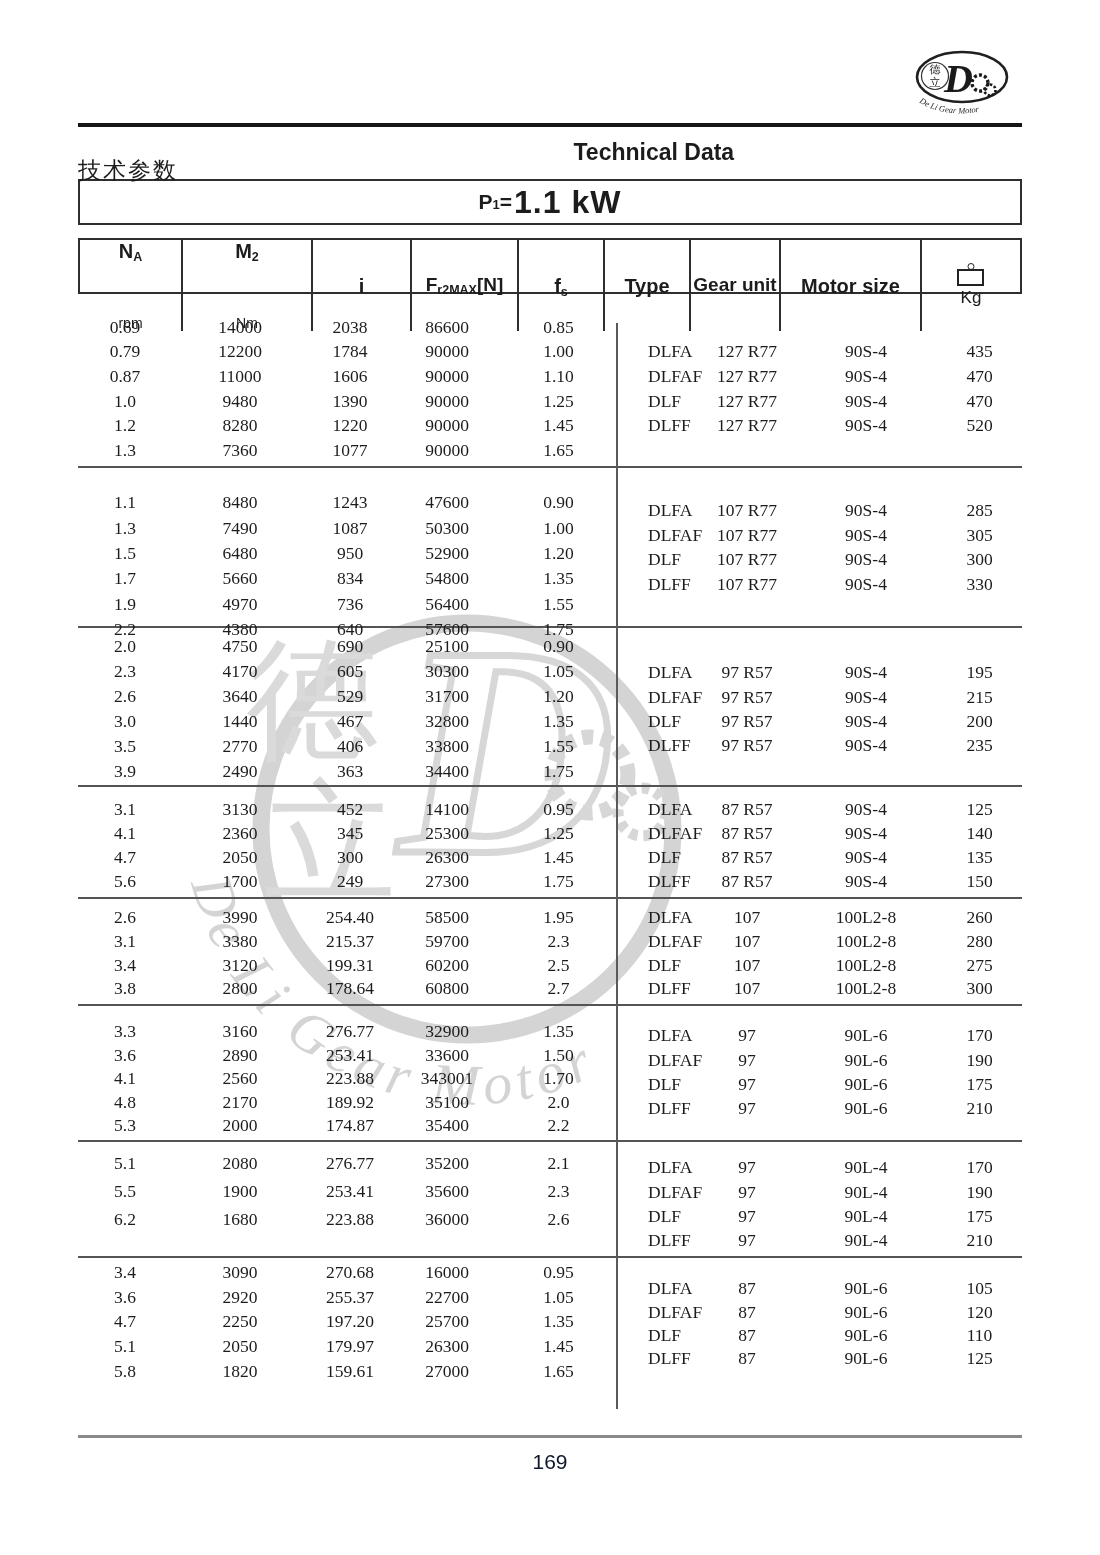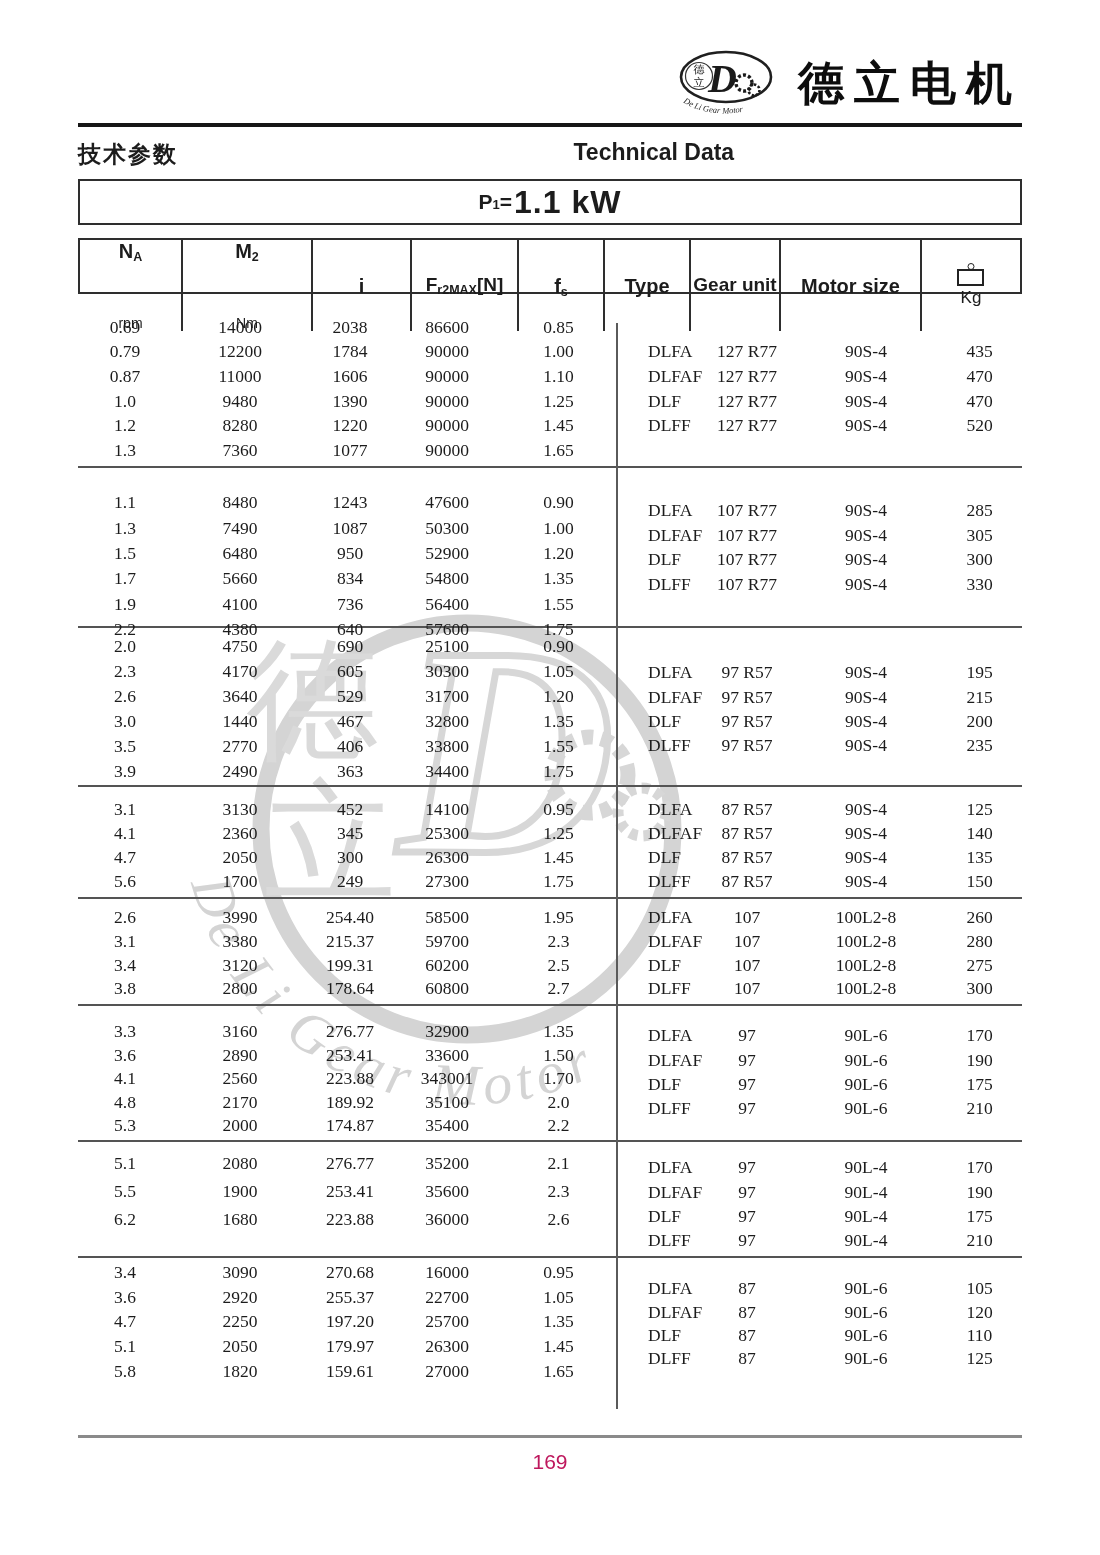--- a/index.html
+++ b/index.html
@@ -13,21 +13,21 @@
   
   .watermark { position:absolute; left:0; top:0; z-index:1; pointer-events:none; }
 
   
   .logo-row { margin-top:48px; height:72px; display:flex; justify-content:flex-end; align-items:center; gap:12px; }
   .brand-cn { font-size:46px; font-weight:bold; letter-spacing:10px; color:#0d0d0d;
               font-family:"Liberation Serif", serif; white-space:nowrap; }
   .top-rule { height:4px; background:#161616; margin-top:3px; }
 
   .section-titles { position:relative; height:52px; }
-  .title-cn { position:absolute; left:0; top:12px; font-size:23px; font-weight:bold; letter-spacing:2px; }
+  .title-cn { position:absolute; left:0; top:28px; font-size:23px; font-weight:normal; letter-spacing:2px; }
   .title-en { position:absolute; left:61%; top:12px; transform:translateX(-50%); font-size:23px; font-weight:bold; }
 
   
   .power-box { height:46px; border:2px solid #2e2e2e; display:flex; align-items:center; justify-content:center; }
   .power-box .p-small { font-size:21px; font-weight:bold; }
   .power-box sub { font-size:13px; font-weight:bold; position:relative; bottom:-2px; }
   .power-box .p-big { font-size:32px; font-weight:bold; letter-spacing:1px; margin-left:2px; }
 
   
   .thead { margin-top:13px; height:56px; border:2px solid #2e2e2e; display:grid;
@@ -52,21 +52,21 @@
   .bleft { width:537px; }
   .bright { flex:1; }
   .lrow { display:grid; grid-template-columns:94px 136px 84px 110px 113px; align-items:center; }
   .rrow { display:grid; grid-template-columns:86px 92px 146px 81px; align-items:center; }
   .lc { text-align:center; font-size:17.5px; }
   .rc { text-align:center; font-size:17.5px; }
   .rc.c0 { text-align:left; padding-left:33px; }
 
   
   .bottom-rule { height:3px; background:#8a8a8a; }
-  .page-number { text-align:center; font-size:21px; margin-top:12px; color:#be185d; }
+  .page-number { text-align:center; font-size:21px; margin-top:12px; color:#0f172a; }
 
   .cjk { font-family:"Liberation Sans", sans-serif; }
 </style>
 </head>
 <body>
 
 <div class="page">
 
   <svg class="watermark" width="1100" height="1555" viewBox="0 0 1100 1555">
     <circle cx="467" cy="829" r="206" fill="none" stroke="#d4d4d4" stroke-width="17"></circle>
@@ -94,21 +94,20 @@
         <text x="40" y="44" font-size="40" font-weight="bold" font-style="italic" font-family="Liberation Serif, serif" fill="#1a1a1a">D</text>
         <circle cx="76" cy="35" r="8" fill="none" stroke="#1a1a1a" stroke-width="3.4" stroke-dasharray="3 2.2"></circle>
         <circle cx="86" cy="42" r="5.5" fill="none" stroke="#1a1a1a" stroke-width="2.6" stroke-dasharray="2.4 1.8"></circle>
         <defs>
             <path id="logo-arc" d="M 12 52 A 54 30 0 0 0 106 48" fill="none"></path>
           </defs>
         <text font-size="8.5" font-style="italic" font-family="Liberation Serif, serif" fill="#2a2a2a">
           <textPath href="#logo-arc" startOffset="4">De Li Gear Motor</textPath>
         </text>
       </svg>
-      <div class="brand-cn cjk">德立电机</div>
     </div>
 
     <div class="top-rule"></div>
 
     <div class="section-titles">
       <span class="title-cn cjk">技术参数</span>
       <span class="title-en">Technical Data</span>
     </div>
 
     <div class="power-box">
@@ -253,21 +252,21 @@
             </div>
             <div class="lrow" style="height: 25.4px;">
               <span class="lc">1.7</span>
               <span class="lc">5660</span>
               <span class="lc">834</span>
               <span class="lc">54800</span>
               <span class="lc">1.35</span>
             </div>
             <div class="lrow" style="height: 25.4px;">
               <span class="lc">1.9</span>
-              <span class="lc">4100</span>
+              <span class="lc">4970</span>
               <span class="lc">736</span>
               <span class="lc">56400</span>
               <span class="lc">1.55</span>
             </div>
             <div class="lrow" style="height: 25.4px;">
               <span class="lc">2.2</span>
               <span class="lc">4380</span>
               <span class="lc">640</span>
               <span class="lc">57600</span>
               <span class="lc">1.75</span>

